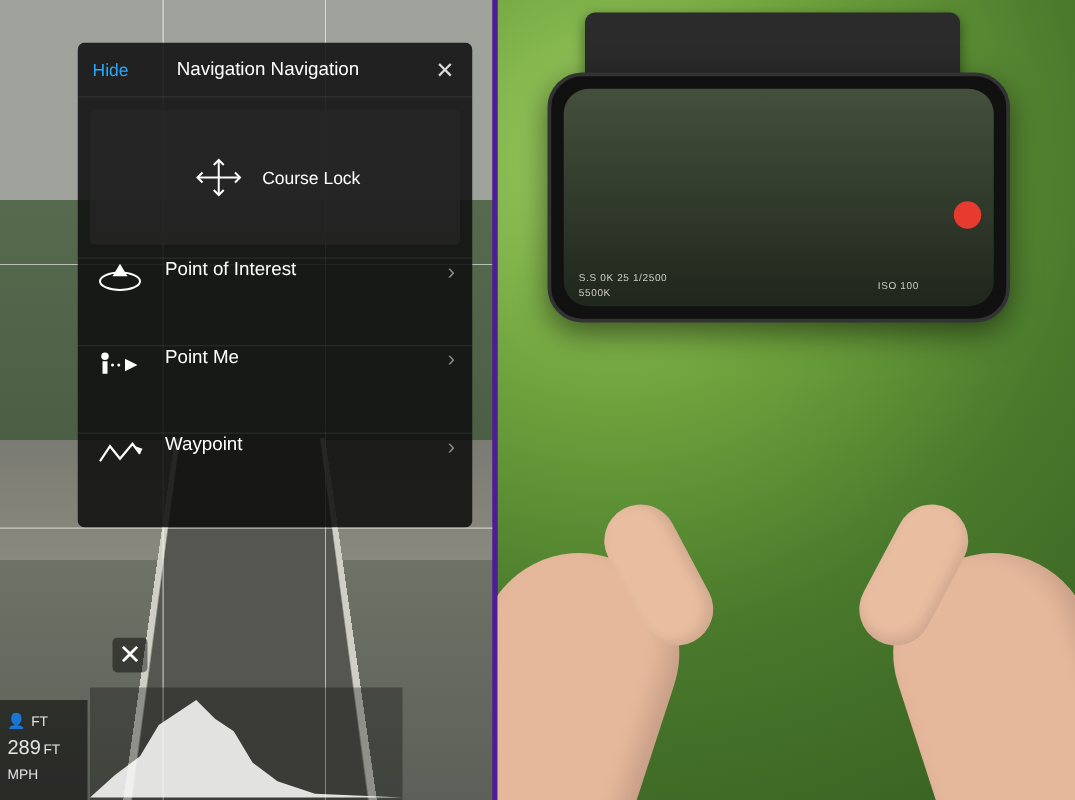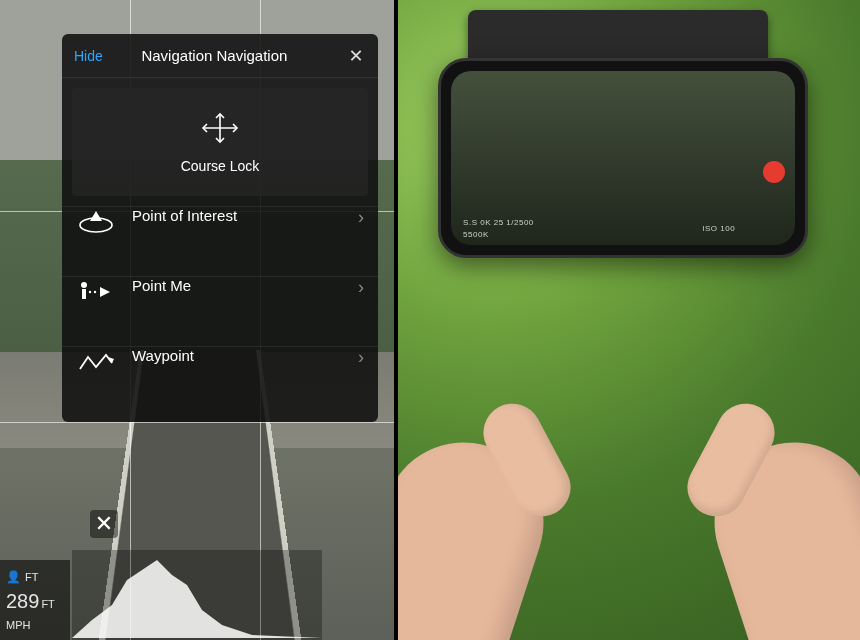--- a/index.html
+++ b/index.html
@@ -1,17 +1,17 @@
 <!DOCTYPE html>
 <html><head>
 <meta charset="utf-8">
 <style>
   * { box-sizing: border-box; margin: 0; padding: 0; }
   html, body { width: 860px; height: 640px; overflow: hidden; font-family: -apple-system, Helvetica, Arial, sans-serif; }
-  .stage { display: flex; width: 860px; height: 640px; background: #000000; }
+  .stage { display: flex; width: 860px; height: 640px; background: #4c1d95; }
   .left-pane { position: relative; width: 430px; height: 640px; overflow: hidden; }
   .right-pane { position: relative; width: 504px; height: 640px; margin-left: 4px; overflow: hidden; }
 
   
   .aerial {
     position: absolute; inset: 0;
     background:
       linear-gradient(to bottom,
         #9fa29b 0%, #9fa29b 25%,
         #566b4e 25%, #4a5f44 55%,
@@ -39,21 +39,21 @@
     display: flex; align-items: center; height: 44px;
     padding: 0 12px; border-bottom: 1px solid rgba(255,255,255,0.08);
   }
   .hide-link { color: #2aa7ff; font-size: 14px; cursor: pointer; }
   .panel-title { flex: 1; text-align: center; font-size: 15px; font-weight: 500; margin-left: -20px; }
   .close-x { font-size: 18px; color: #ddd; cursor: pointer; width: 20px; text-align: center; }
 
   .tiles { display: flex; gap: 10px; padding: 10px; }
   .tile {
     flex: 1; height: 108px; background: rgba(40,40,40,0.7);
-    border-radius: 4px; display: flex; flex-direction: column;
+    border-radius: 4px; display: flex; flex-direction: row;
     align-items: center; justify-content: center; gap: 12px;
     font-size: 14px; cursor: pointer;
   }
   .tile.highlight { outline: 4px solid #ff1a1a; outline-offset: -2px; }
   .tile .ico { width: 46px; height: 36px; position: relative; }
 
   .row {
     display: flex; align-items: flex-start; height: 70px;
     padding: 0 14px; border-top: 1px solid rgba(255,255,255,0.08);
     cursor: pointer; font-size: 15px;
@@ -69,21 +69,21 @@
     cursor: pointer;
   }
 
   
   .telemetry {
     position: absolute; left: 0; bottom: 0; width: 70px; height: 80px;
     background: rgba(0,0,0,0.55); color: #e4e4e4; font-size: 11px;
     padding: 4px 6px;
   }
   .telemetry .line { display: flex; align-items: baseline; gap: 2px; margin: 6px 0; }
-  .telemetry .val { font-size: 20px; font-weight: 500; }
+  .telemetry .val { font-size: 16px; font-weight: 500; }
   .histogram {
     position: absolute; left: 72px; bottom: 0; width: 250px; height: 90px;
     background: rgba(0,0,0,0.3);
   }
   .histogram svg { width: 100%; height: 100%; display:block; }
 
   
   .bokeh {
     position: absolute; inset: 0;
     background: radial-gradient(circle at 20% 20%, #9fcf63 0%, #6fa33d 30%, #4a7a2c 60%, #365e21 100%);

